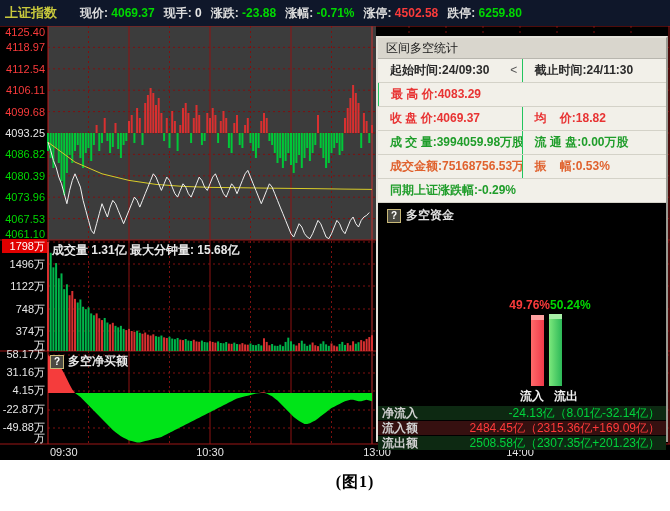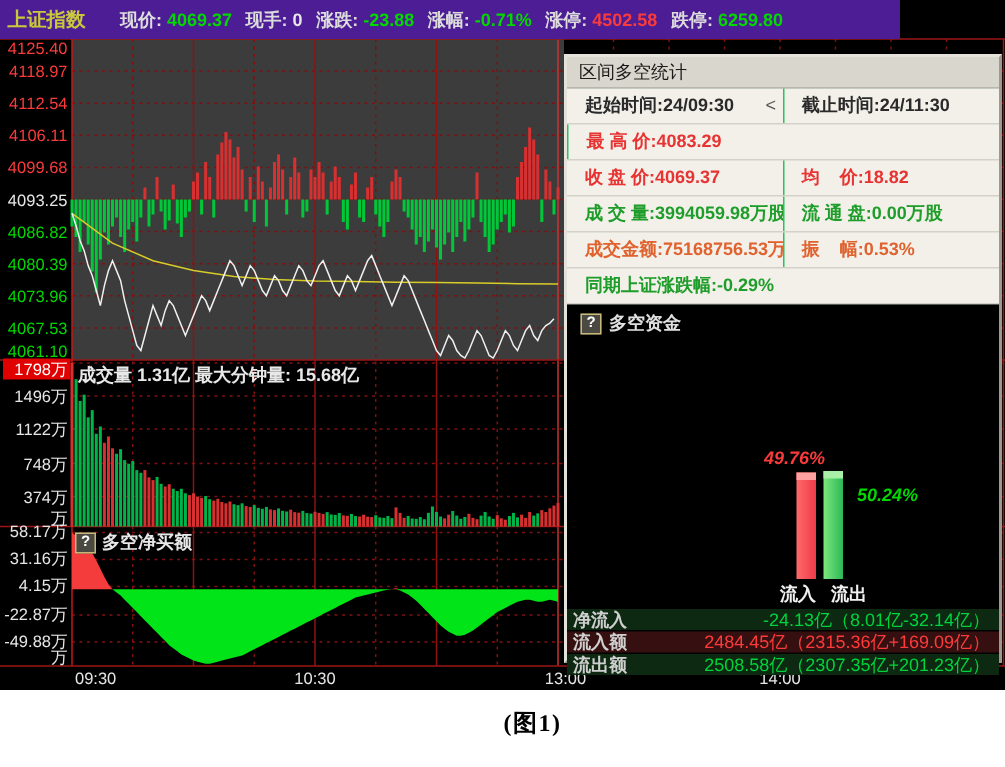--- a/index.html
+++ b/index.html
@@ -1,55 +1,55 @@
 <!DOCTYPE html>
 <html><head>
 <meta charset="utf-8">
 <style>
   html,body{margin:0;padding:0;}
   body{width:670px;height:511px;background:#ffffff;position:relative;overflow:hidden;
        font-family:"Liberation Sans","DejaVu Sans",sans-serif;}
   #screen{position:absolute;left:0;top:0;width:670px;height:460px;background:#000;}
   
-  #topbar{position:absolute;left:0;top:0;width:600px;height:26px;background:#4c1d95;
+  #topbar{position:absolute;left:0;top:0;width:670px;height:26px;background:#0f172a;
           display:flex;align-items:center;font-size:12px;font-weight:bold;white-space:pre;z-index:5;}
   #topbar .idx{color:#c8c83c;margin:0 14px 0 5px;font-size:13px;}
   #topbar .lab{color:#dcdcdc;margin-left:9px;}
   .c-red{color:#fa3b3b;}  .c-green{color:#00d800;}  .c-white{color:#e6e6e6;}
   
   #chart-svg{position:absolute;left:0;top:0;z-index:1;}
   
   .pane-title{position:absolute;z-index:2;font-size:12px;font-weight:bold;white-space:pre;display:flex;align-items:center;}
   #vol-title{left:52px;top:242px;color:#e8e8e8;}
   #nb-title{left:50px;top:353px;}
   #nb-title .t-name{color:#e8e8e8;margin:0 4px;}
   #nb-title .t-val{color:#00d800;}
   .help-icon{width:12px;height:12px;background:#4a4a42;border:1px solid #c8b878;color:#fff;
              font-size:10px;line-height:12px;text-align:center;font-weight:bold;display:inline-block;}
   
   #panel{position:absolute;left:376px;top:36px;width:292px;height:406px;z-index:4;
-         background:#14532d;border:2px solid #e4e2da;border-right-color:#9a9a92;border-bottom-color:#9a9a92;
+         background:#1d4ed8;border:2px solid #e4e2da;border-right-color:#9a9a92;border-bottom-color:#9a9a92;
          box-sizing:border-box;font-size:12px;font-weight:bold;}
   #panel-titlebar{height:20px;background:#d9d6cd;color:#1a1a1a;line-height:20px;padding-left:8px;
                   border-bottom:1px solid #b8b6ae;font-weight:normal;}
   #stats{background:#f2f0e9;}
   .srow{display:flex;height:23px;line-height:23px;border-bottom:1px solid #d4d2c8;}
   .scell{flex:1;padding-left:12px;white-space:pre;overflow:hidden;}
   .scell.second{border-left:1px solid #22c55e;}
   .scell.full{flex:2;}
   .p-dark{color:#2a2a2a;}  .p-red{color:#e83333;}  .p-green{color:#1f9d2a;}  .p-orange{color:#e0622e;}
   .spinner{display:inline-block;margin-left:18px;color:#555;font-weight:normal;}
   .spin-btn{display:inline-block;width:13px;text-align:center;cursor:default;}
   
   #fund{position:relative;background:#000;height:247px;}
   #fund-head{position:absolute;left:4px;top:4px;display:flex;align-items:center;color:#e0e0e0;}
   #fund-head span{margin-left:5px;}
-  .pctlab{position:absolute;top:95px;width:62px;font-size:12px;font-style:italic;}
+  .pctlab{position:absolute;top:95px;width:62px;font-size:12px;}
   #pct-in{left:110px;text-align:right;color:#fa3b3b;}
-  #pct-out{left:172px;text-align:right;color:#00d800;margin-top:25px;}
+  #pct-out{left:172px;text-align:left;color:#00d800;}
   .fbar{position:absolute;width:13px;}
   #bar-in{left:153px;top:112px;height:71px;background:linear-gradient(90deg,#ff6a6a,#ef3a4a);}
   #bar-in .cap{background:#ffa0a0;}
   #bar-out{left:171px;top:111px;height:72px;background:linear-gradient(90deg,#7ce87c,#2cb858);}
   #bar-out .cap{background:#a8f0a8;}
   .fbar .cap{height:5px;width:13px;}
   .flowlab{position:absolute;top:185px;color:#f0f0f0;font-size:12px;}
   #lab-in{left:142px;text-align:center;}  #lab-out{left:176px;}
   #fund-rows{position:absolute;left:0;bottom:0;width:100%;}
   .frow{display:flex;height:14px;line-height:14px;font-size:12px;margin-top:1px;}

